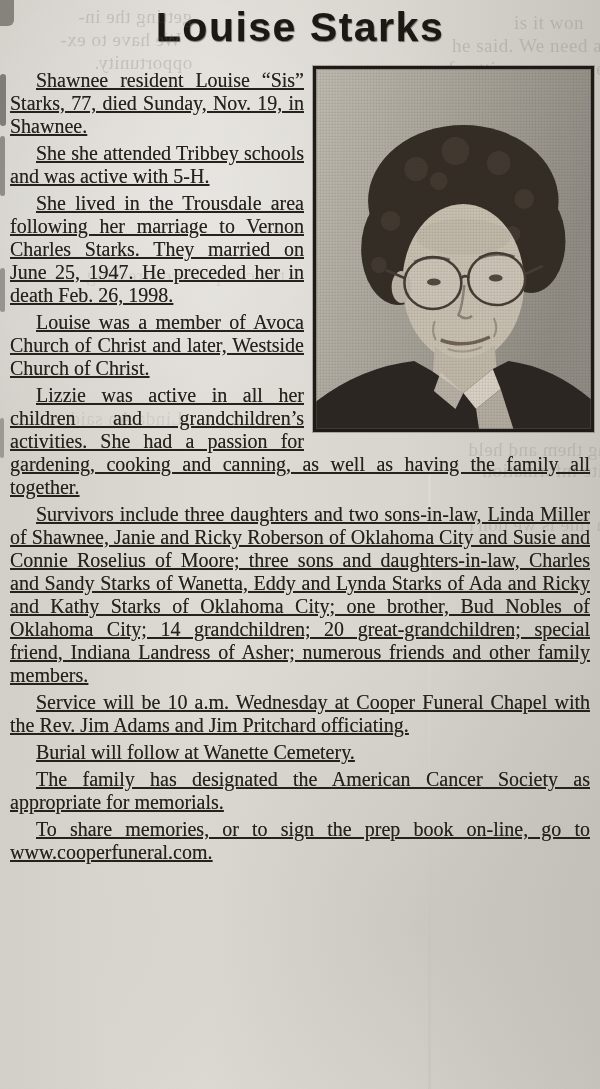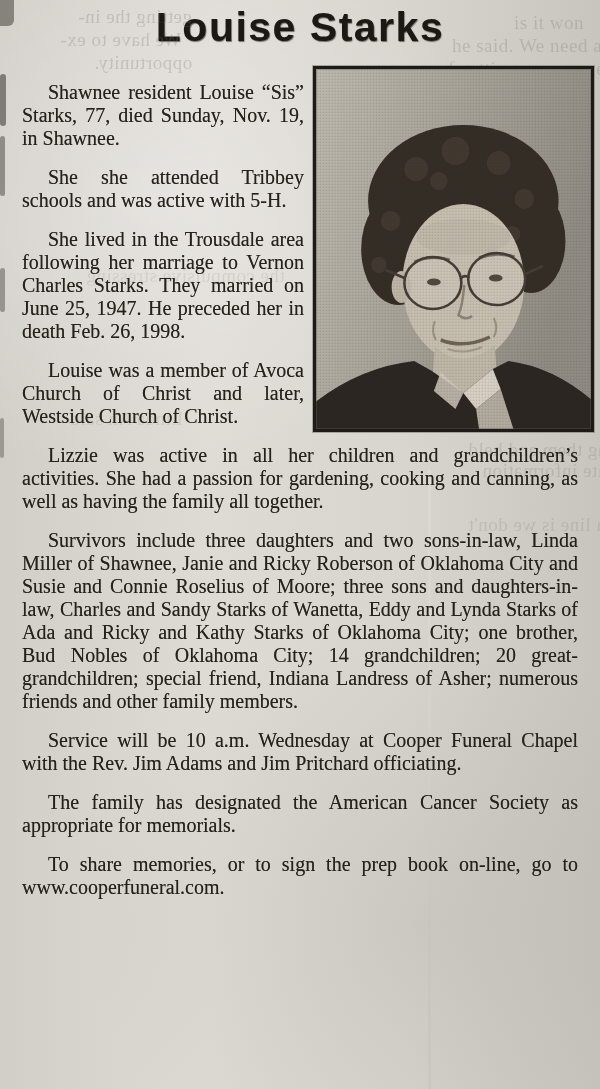--- a/index.html
+++ b/index.html
@@ -43,21 +43,21 @@
     margin:0;padding-top:1px;height:60px;line-height:52px;
     font-family:"Liberation Sans", sans-serif;font-weight:bold;
     font-size:41px;letter-spacing:1.5px;text-align:center;color:#1c1915;
     text-shadow:0.6px 0.6px 0.9px rgba(25,22,18,.55);
   }
   .article{
     position:relative;padding:4px 6px 0 6px;
     font-size:20px;line-height:23px;color:#25211b;text-align:justify;
     text-shadow:0 0 .45px rgba(35,30,24,.5);
   }
-  .article p{margin:16px;text-indent:26px;}
+  .article p{margin:4px;text-indent:26px;text-decoration:underline;}
   .photo{
     float:right;width:281px;height:366px;margin:1px 0 5px 9px;
     border:3px solid #1d1a17;box-sizing:border-box;
     box-shadow:0 0 0 1px rgba(70,65,58,.35);
     background:#a5a198;
   }
   .photo svg{display:block;width:100%;height:100%;}
 </style>
 </head>
 <body>
@@ -154,16 +154,17 @@
       </svg>
     </div>
 
     <p>Shawnee resident Louise “Sis” Starks, 77, died Sunday, Nov. 19, in Shawnee.</p>
     <p>She she attended Tribbey schools and was active with 5-H.</p>
     <p>She lived in the Trousdale area following her marriage to Vernon Charles Starks.  They married on June 25, 1947.  He preceded her in death Feb. 26, 1998.</p>
     <p>Louise was a member of Avoca Church of Christ and later, Westside Church of Christ.</p>
     <p>Lizzie was active in all her children and grandchildren’s activities.  She had a passion for gardening, cooking and canning, as well as having the family all together.</p>
     <p>Survivors include three daughters and two sons-in-law, Linda Miller of Shawnee, Janie and Ricky Roberson of Oklahoma City and Susie and Connie Roselius of Moore; three sons and daughters-in-law, Charles and Sandy Starks of Wanetta, Eddy and Lynda Starks of Ada and Ricky and Kathy Starks of Oklahoma City; one brother, Bud Nobles of Oklahoma City; 14 grandchildren; 20 great-grandchildren; special friend, Indiana Landress of Asher; numerous friends and other family members.</p>
     <p>Service will be 10 a.m. Wednesday at Cooper Funeral Chapel with the Rev. Jim Adams and Jim Pritchard officiating.</p>
+    <p>Burial will follow at Wanette Cemetery.</p>
     <p>The family has designated the American Cancer Society as appropriate for memorials.</p>
     <p>To share memories, or to sign the prep book on-line, go to www.cooperfuneral.com.</p>
   </div>
 </div>
 
 </body></html>

